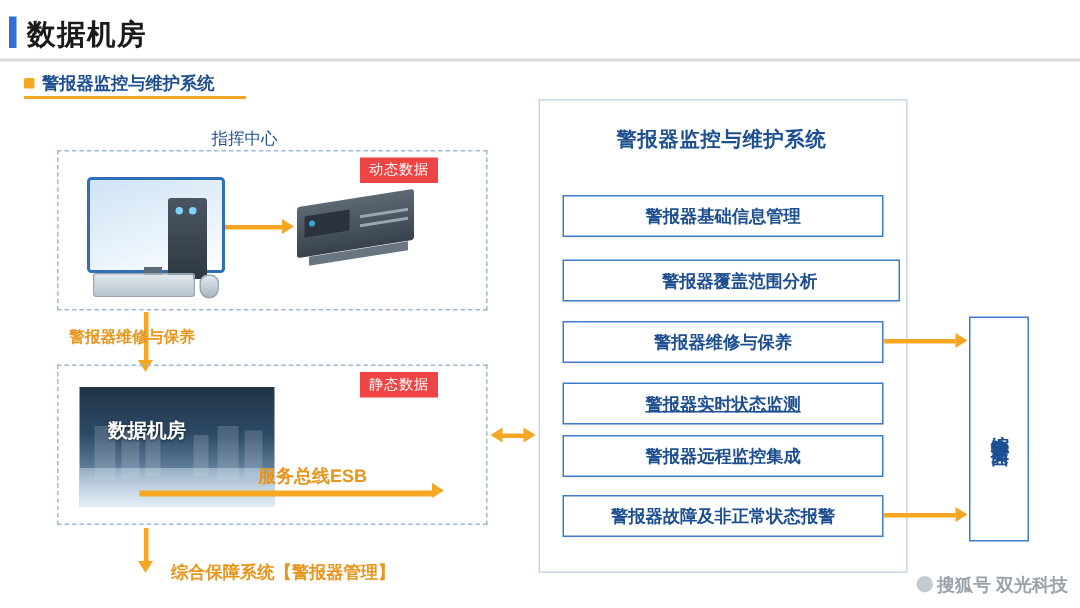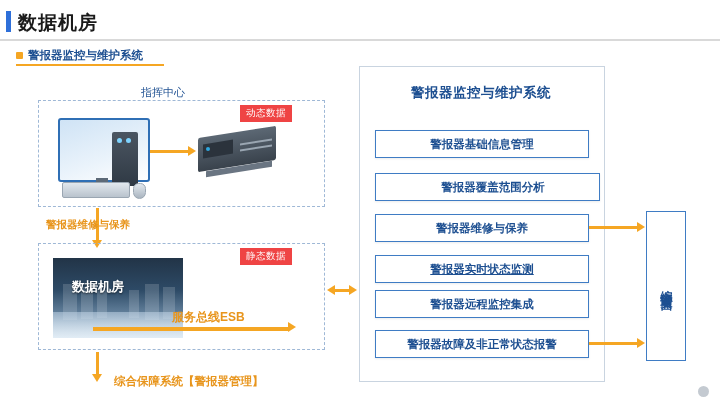--- a/index.html
+++ b/index.html
@@ -249,14 +249,14 @@
 <div class="arrowhead ah-right" style="left:637px;top:222px;"></div>
 
 <div class="arrow-h" style="left:589px;top:342px;width:48px;"></div>
 <div class="arrowhead ah-right" style="left:637px;top:338px;"></div>
 
 <div class="right-panel">
   <span class="right-text">综合管理页面</span>
 </div>
 
 <div class="watermark">
-  <span class="wm-logo"></span>
+  <span class="wm-logo"></span><span>搜狐号 双光科技</span>
 </div>
 
 </body></html>

